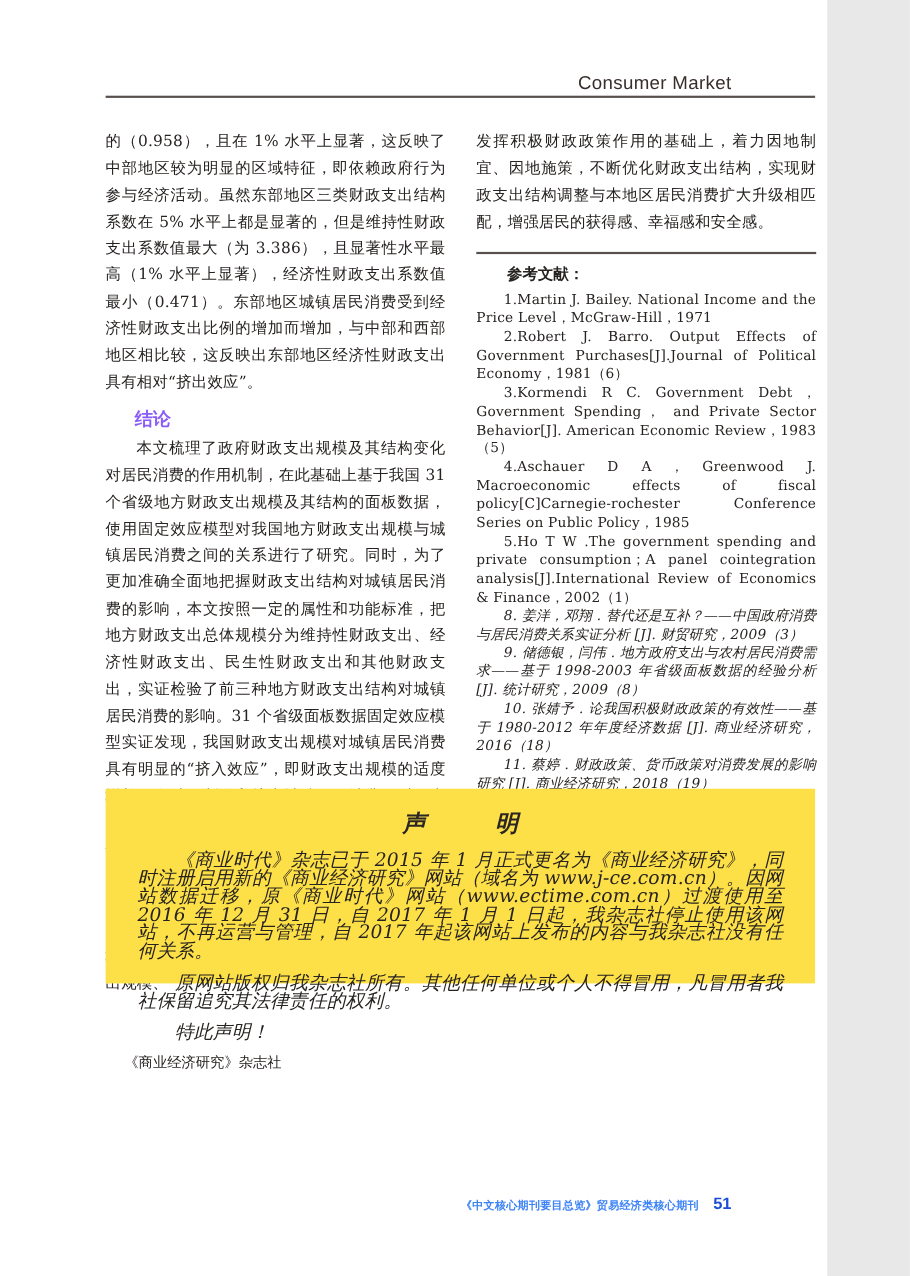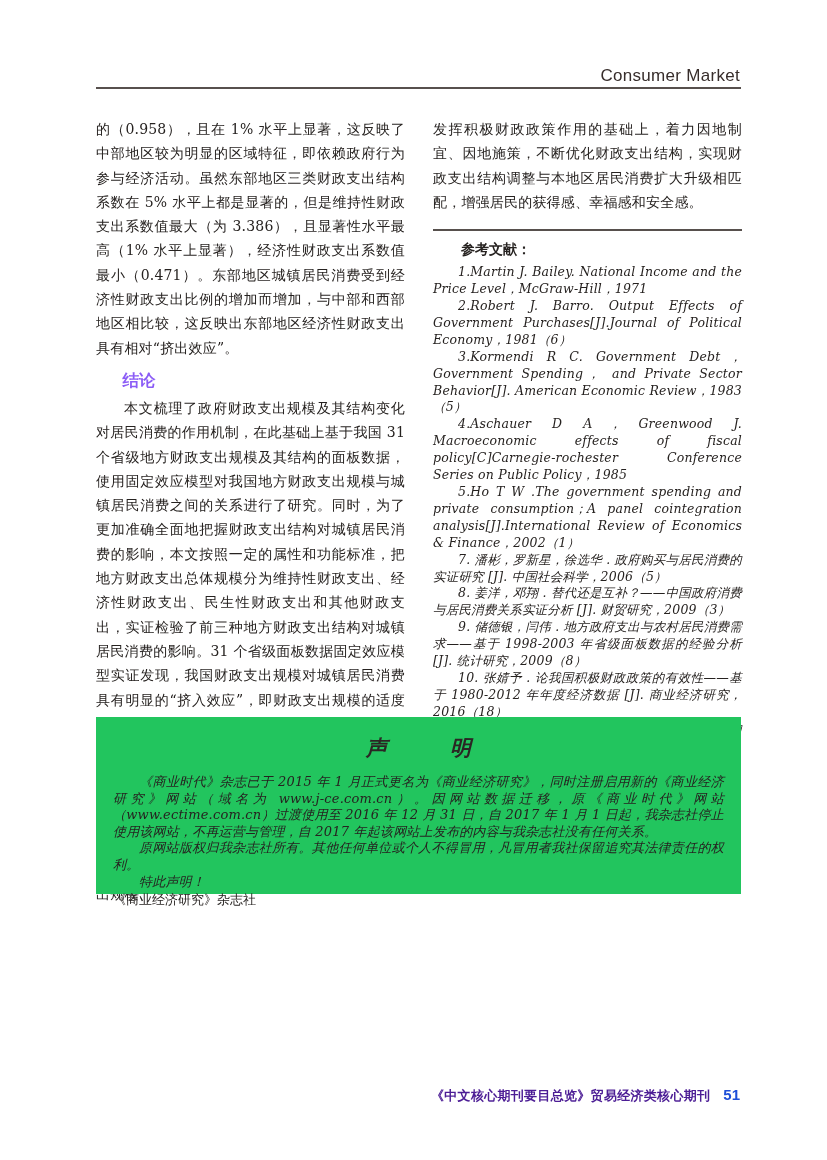--- a/index.html
+++ b/index.html
@@ -1,18 +1,18 @@
 <!DOCTYPE html>
 <html><head>
 <meta charset="utf-8">
 <style>
   html,body{margin:0;padding:0;background:#e8e8e8;}
   .page{
     position:relative;
-    width:827px;height:1160px;
+    width:752px;height:1160px;
     background:#ffffff;
     overflow:hidden;
     font-family:"DejaVu Serif","Liberation Serif",serif;
     color:#262220;
   }
   
   .header-label{
     position:absolute;top:66px;right:87px;
     font-family:"Liberation Sans",sans-serif;
     font-size:17px;color:#372d2b;letter-spacing:.3px;
@@ -49,56 +49,55 @@
     padding-left:2em;
     font-family:"Liberation Sans","DejaVu Sans",sans-serif;
     font-size:14px;font-weight:bold;
   }
   .ref-list{display:block;}
   .ref-item{
     margin:0;
     font-size:12.5px;line-height:16.9px;
     text-indent:2em;text-align:justify;
     letter-spacing:.2px;
-    font-style:italic;
   }
   .ref-item.lang-zh{font-style:italic;}
   
   .statement-box{
     position:absolute;left:96px;top:717px;width:645px;height:177px;
-    background:#22c55e;
+    background:#fde047;
     box-sizing:border-box;
     padding:17px 17px 0 17px;
   }
   .statement-title{
     text-align:center;
     font-size:21px;font-weight:bold;
     font-style:italic;
     margin:0 0 12px;
     color:#2b2624;
   }
   .statement-para{
-    margin:0;
-    font-size:13px;line-height:16.6px;
+    margin:12px;
+    font-size:17px;line-height:16.6px;
     text-align:justify;font-style:italic;
     letter-spacing:.2px;
   }
   .statement-signature{
     margin:2px 0 0;
     font-size:13px;line-height:16.6px;
     text-align:left;
     padding-right:60px;
   }
   
   .page-footer{
     position:absolute;top:1086px;right:87px;
     display:flex;align-items:baseline;gap:13px;
     font-family:"Liberation Sans","DejaVu Sans",sans-serif;
   }
-  .footer-note{font-size:13px;font-weight:bold;color:#4c1d95;letter-spacing:.3px;}
+  .footer-note{font-size:10px;font-weight:bold;color:#3b82f6;letter-spacing:.3px;}
   .page-number{font-size:15px;font-weight:bold;color:#1d4ed8;}
 </style>
 </head>
 <body>
 
 <div class="page">
 
   <div class="header-label">Consumer Market</div>
   <div class="header-rule"></div>
 
@@ -120,21 +119,20 @@
 
           <p class="ref-item lang-en">2.Robert J. Barro. Output Effects of Government Purchases[J].Journal of Political Economy，1981（6）</p>
 
           <p class="ref-item lang-en">3.Kormendi R C. Government Debt， Government Spending， and Private Sector Behavior[J]. American Economic Review，1983（5）</p>
 
           <p class="ref-item lang-en">4.Aschauer D A，Greenwood J. Macroeconomic effects of fiscal policy[C]Carnegie-rochester Conference Series on Public Policy，1985</p>
 
           <p class="ref-item lang-en">5.Ho T W .The government spending and private consumption；A panel cointegration analysis[J].International Review of Economics &amp; Finance，2002（1）</p>
 
 
-          <p class="ref-item lang-zh">7. 潘彬，罗新星，徐选华 . 政府购买与居民消费的实证研究 [J]. 中国社会科学，2006（5）</p>
 
           <p class="ref-item lang-zh">8. 姜洋，邓翔 . 替代还是互补？——中国政府消费与居民消费关系实证分析 [J]. 财贸研究，2009（3）</p>
 
           <p class="ref-item lang-zh">9. 储德银，闫伟 . 地方政府支出与农村居民消费需求——基于 1998-2003 年省级面板数据的经验分析 [J]. 统计研究，2009（8）</p>
 
           <p class="ref-item lang-zh">10. 张婧予 . 论我国积极财政政策的有效性——基于 1980-2012 年年度经济数据 [J]. 商业经济研究，2016（18）</p>
 
           <p class="ref-item lang-zh">11. 蔡婷 . 财政政策、货币政策对消费发展的影响研究 [J]. 商业经济研究，2018（19）</p>
         </div>
     </section>

